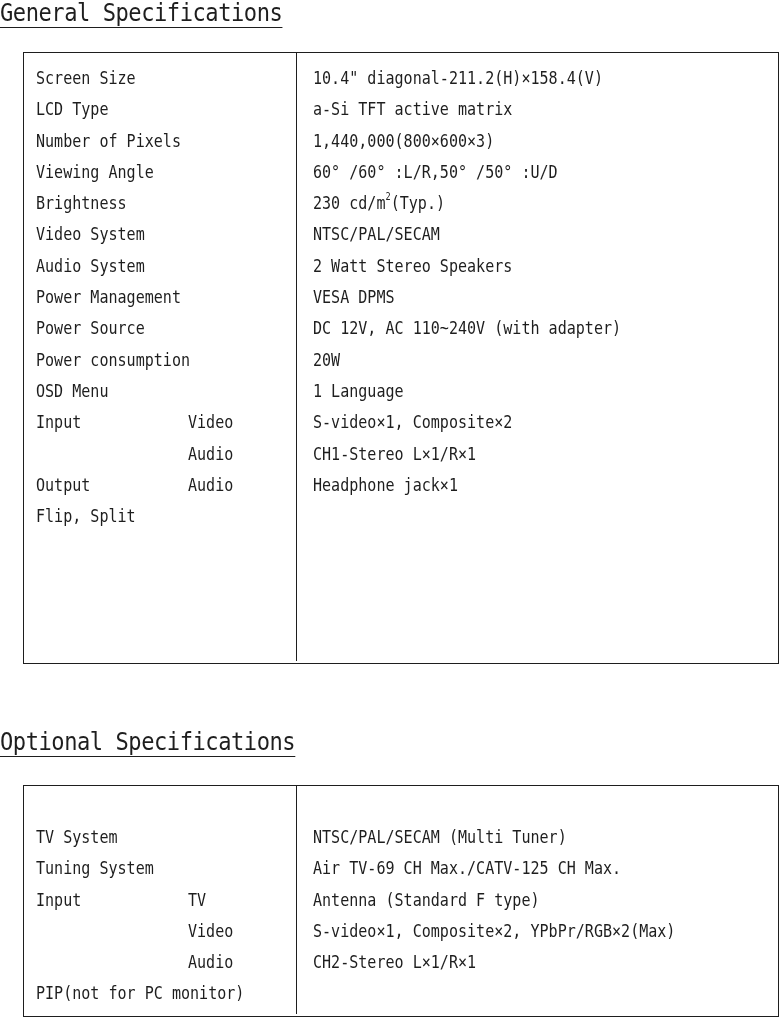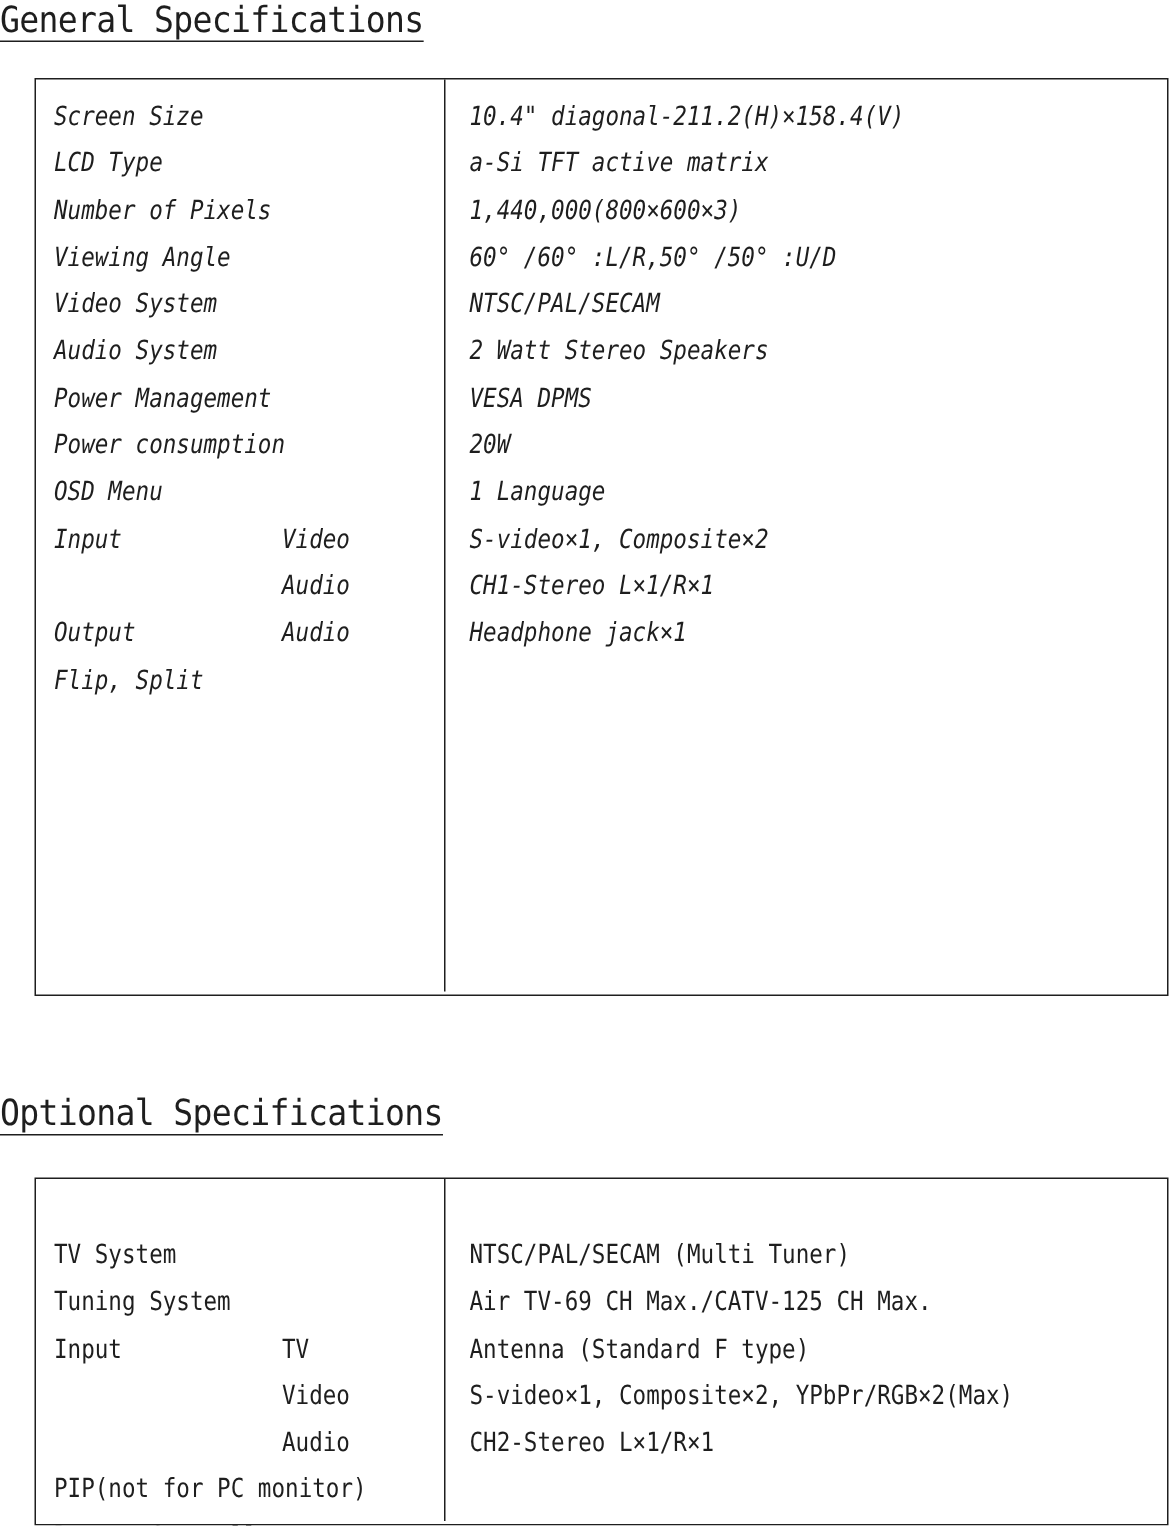--- a/index.html
+++ b/index.html
@@ -32,21 +32,21 @@
   #title-general { top: 0px; }
   #title-optional { top: 729px; }
 
   .spec-table {
     position: absolute;
     left: 23px;
     width: 756px;
     border: 1.5px solid #1e1e1e;
     box-sizing: border-box;
   }
-  #table-general { top: 52px; height: 612px; font-style: italic; }
+  #table-general { top: 52px; height: 612px; }
   #table-optional { top: 785px; height: 232px; }
 
   .divider {
     position: absolute;
     left: 272px;
     top: 0;
     width: 1px;
     background: #1e1e1e;
   }
   #table-general .divider { height: 608px; }
@@ -87,23 +87,25 @@
 
 <h2 class="section-title" id="title-general">General Specifications</h2>
 
 <div class="spec-table" id="table-general">
   <div class="divider"></div>
   <div class="rows">
     <div class="row"><span class="c-label">Screen Size</span><span class="c-value">10.4" diagonal-211.2(H)×158.4(V)</span></div>
     <div class="row"><span class="c-label">LCD Type</span><span class="c-value">a-Si TFT active matrix</span></div>
     <div class="row"><span class="c-label">Number of Pixels</span><span class="c-value">1,440,000(800×600×3)</span></div>
     <div class="row"><span class="c-label">Viewing Angle</span><span class="c-value">60° /60° :L/R,50° /50° :U/D</span></div>
+    <div class="row"><span class="c-label">Brightness</span><span class="c-value"><b style="font-weight:normal">230 cd/m</b><sup>2</sup><b style="font-weight:normal">(Typ.)</b></span></div>
     <div class="row"><span class="c-label">Video System</span><span class="c-value">NTSC/PAL/SECAM</span></div>
     <div class="row"><span class="c-label">Audio System</span><span class="c-value">2 Watt Stereo Speakers</span></div>
     <div class="row"><span class="c-label">Power Management</span><span class="c-value">VESA DPMS</span></div>
+    <div class="row"><span class="c-label">Power Source</span><span class="c-value">DC 12V, AC 110~240V (with adapter)</span></div>
     <div class="row"><span class="c-label">Power consumption</span><span class="c-value">20W</span></div>
     <div class="row"><span class="c-label">OSD Menu</span><span class="c-value">1 Language</span></div>
     <div class="row"><span class="c-label">Input</span><span class="c-sub">Video</span><span class="c-value">S-video×1, Composite×2</span></div>
     <div class="row"><span class="c-sub">Audio</span><span class="c-value">CH1-Stereo L×1/R×1</span></div>
     <div class="row"><span class="c-label">Output</span><span class="c-sub">Audio</span><span class="c-value">Headphone jack×1</span></div>
     <div class="row"><span class="c-label">Flip, Split</span></div>
   </div>
 </div>
 
 <h2 class="section-title" id="title-optional">Optional Specifications</h2>

